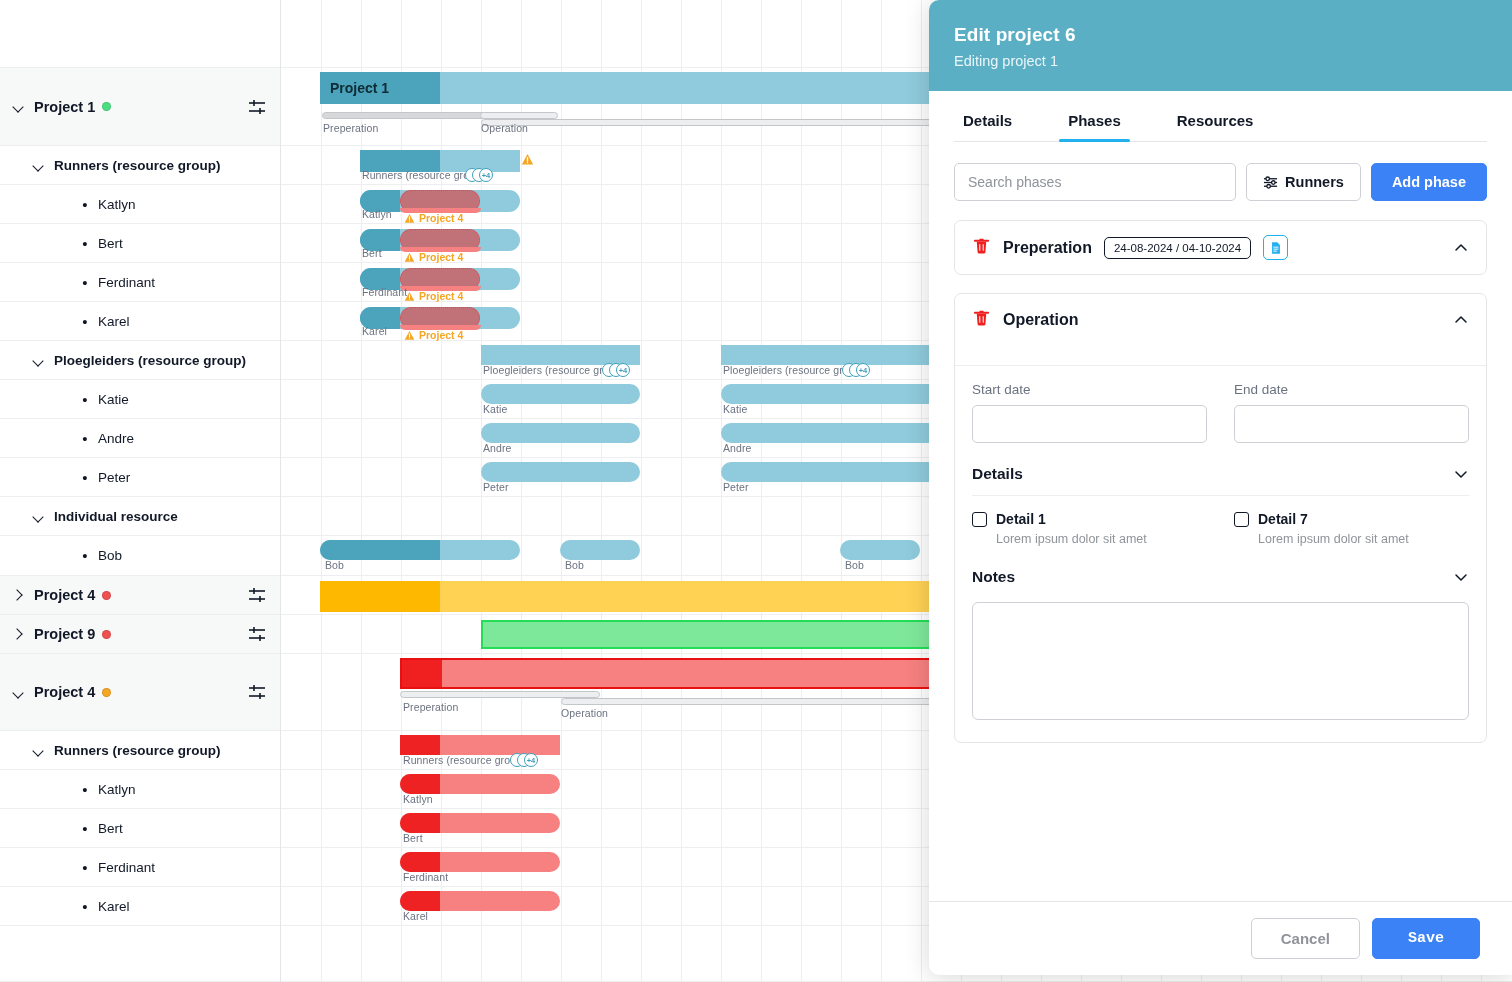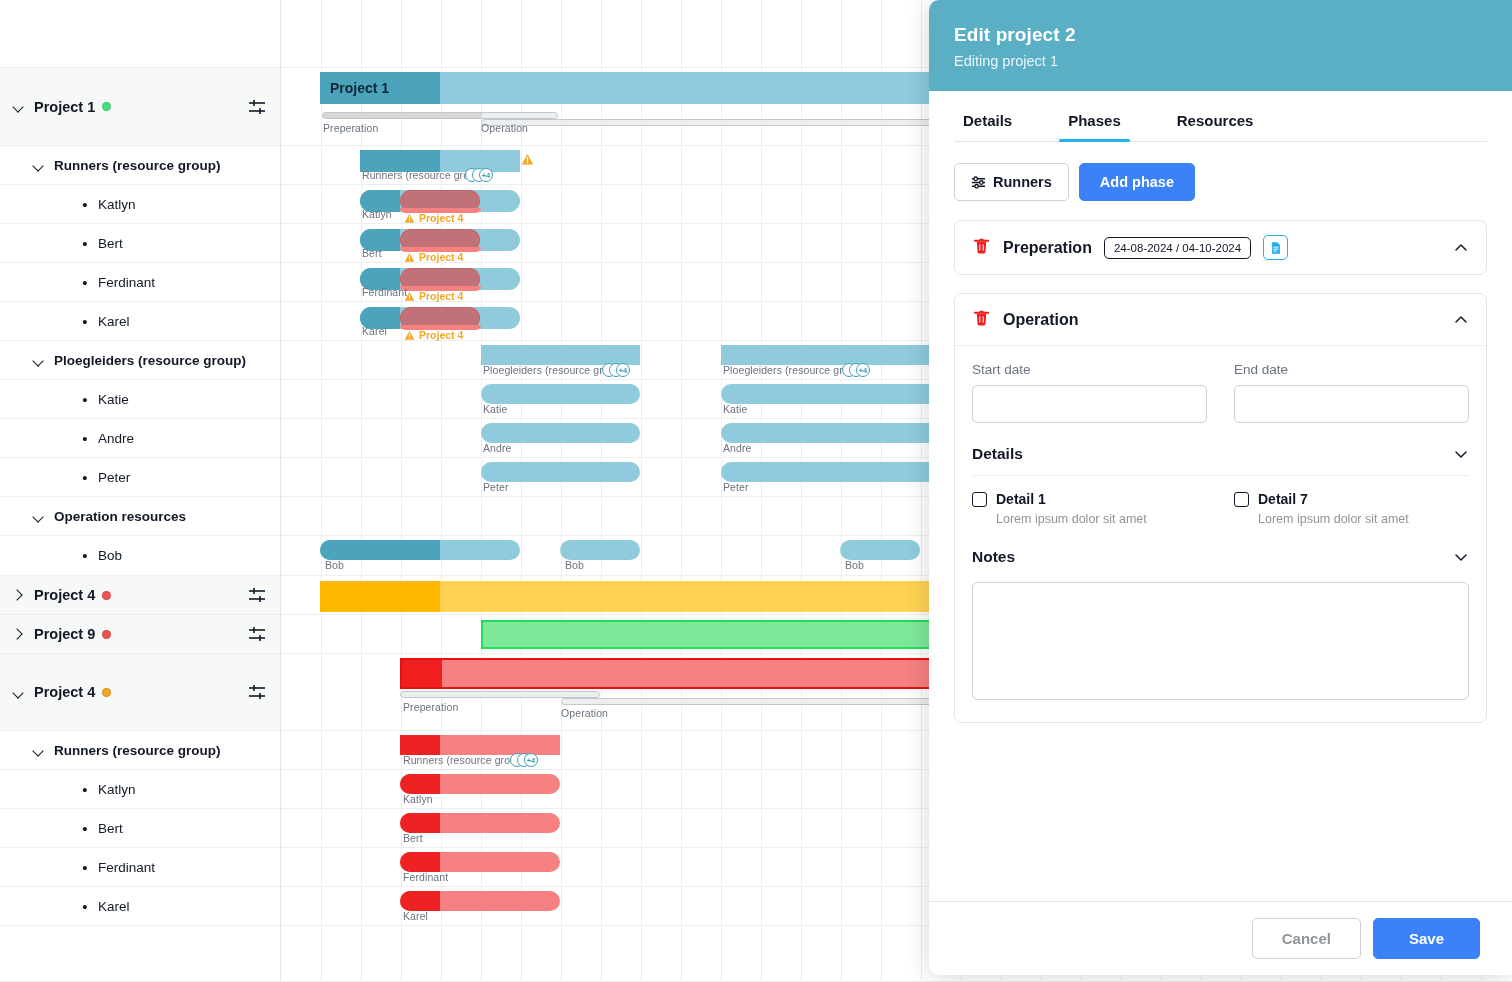--- a/index.html
+++ b/index.html
@@ -178,21 +178,21 @@
     border: 1px solid #111827; border-radius: 5px;
     padding: 4px 9px; font-size: 11.5px; color: #111827; white-space: nowrap;
   }
   .docbtn {
     border: 1.5px solid #22b0ef; border-radius: 5px;
     width: 25px; height: 25px; display: flex; align-items: center;
     justify-content: center; cursor: pointer; background: #fff;
   }
   .chev { margin-left: auto; width: 16px; height: 16px; cursor: pointer; }
 
-  .card-body { padding: 0 17px 18px 17px; border-top: 1px solid #eceef0; }
+  .card-body { padding: 0 17px 18px 17px; border-top: 1px solid #eceef0; margin-top: 20px; }
   .fields { display: flex; gap: 27px; padding-top: 16px; }
   .field { flex: 1 1 0; }
   .field label { display: block; font-size: 13.5px; color: #6b7280; margin-bottom: 8px; }
   .field input {
     width: 100%; height: 38px; border: 1px solid #cdd1d6; border-radius: 5px;
     padding: 0 11px; font-size: 14px; outline: none; background: #fff;
     font-family: "Liberation Sans", sans-serif;
   }
 
   .section-head {
@@ -216,21 +216,21 @@
     width: 100%; height: 118px; border: 1px solid #cdd1d6; border-radius: 6px;
     margin-top: 8px; background: #fff; resize: none; outline: none;
     font-family: "Liberation Sans", sans-serif; font-size: 14px; padding: 9px;
   }
 
   .mfoot {
     flex: 0 0 auto; border-top: 1px solid #e3e5e8;
     padding: 16px 32px; display: flex; justify-content: flex-end; gap: 12px;
   }
   .btn.cancel { background:#fff; border:1px solid #cdd1d6; color:#8f9499; height:41px; padding:0 29px; font-size:15px; }
-  .btn.save   { background:#3b82f6; border:1px solid #3b82f6; color:#fff; height:41px; padding:0 35px; font-size:15px; }
+  .btn.save   { background:#3b82f6; border:1px solid #3b82f6; color:#fff; height:41px; padding:0 35px; font-size:15px;font-family:Liberation Mono, monospace; }
 </style>
 </head>
 <body>
 
 <div id="app">
 
   <div class="gantt">
 
     <div class="tree" id="tree">
         <div class="trow spacer" style="top: 0px; height: 68px; background: rgb(255, 255, 255); padding-left: 12px;"></div>
@@ -287,21 +287,21 @@
           <span class="tlabel">Andre</span>
         </div>
         <div class="trow leaf" style="top: 458px; height: 39px; padding-left: 52px;">
           <span class="bullet" style="margin-left: 26px;">•</span>
           <span style="width: 6px; flex: 0 0 6px;"></span>
           <span class="tlabel">Peter</span>
         </div>
         <div class="trow group" style="top: 497px; height: 39px; padding-left: 32px;">
           <span class="caret"></span>
           <span style="width: 9px; flex: 0 0 9px;"></span>
-          <span class="tlabel">Operation resources</span>
+          <span class="tlabel">Individual resource</span>
         </div>
         <div class="trow leaf" style="top: 536px; height: 40px; padding-left: 52px;">
           <span class="bullet" style="margin-left: 26px;">•</span>
           <span style="width: 6px; flex: 0 0 6px;"></span>
           <span class="tlabel">Bob</span>
         </div>
         <div class="trow project" style="top: 576px; height: 39px; padding-left: 12px;">
           <span class="caret right"></span>
           <span style="width: 9px; flex: 0 0 9px;"></span>
           <span class="tlabel">Project 4</span>
@@ -582,33 +582,34 @@
               <path d="M6 4.2v3.1" stroke="#fff" stroke-width="1.2" stroke-linecap="round"></path>
               <circle cx="6" cy="8.8" r="0.65" fill="#fff"></circle>
             </svg></div>
         </div>
     </div>
   </div>
 
   <div class="modal">
 
     <div class="mhead">
-      <h1>Edit project 2</h1>
+      <h1>Edit project 6</h1>
       <p>Editing project 1</p>
     </div>
 
     <div class="tabs" id="tabs">
         <div class="tab"><span>Details</span></div>
         <div class="tab active"><span>Phases</span></div>
         <div class="tab"><span>Resources</span></div>
       </div>
 
     <div class="mbody">
 
       <div class="toolbar">
+        <input class="search" value="" placeholder="Search phases" style="">
         <div class="btn ghost">
           <svg width="15" height="15" viewBox="0 0 16 16">
             <line x1="1" y1="4" x2="15" y2="4" stroke="#111827" stroke-width="1.4"></line>
             <line x1="1" y1="8" x2="15" y2="8" stroke="#111827" stroke-width="1.4"></line>
             <line x1="1" y1="12" x2="15" y2="12" stroke="#111827" stroke-width="1.4"></line>
             <circle cx="5" cy="4" r="1.9" fill="#fff" stroke="#111827" stroke-width="1.4"></circle>
             <circle cx="11" cy="8" r="1.9" fill="#fff" stroke="#111827" stroke-width="1.4"></circle>
             <circle cx="6" cy="12" r="1.9" fill="#fff" stroke="#111827" stroke-width="1.4"></circle>
           </svg>
           <span>Runners</span>

